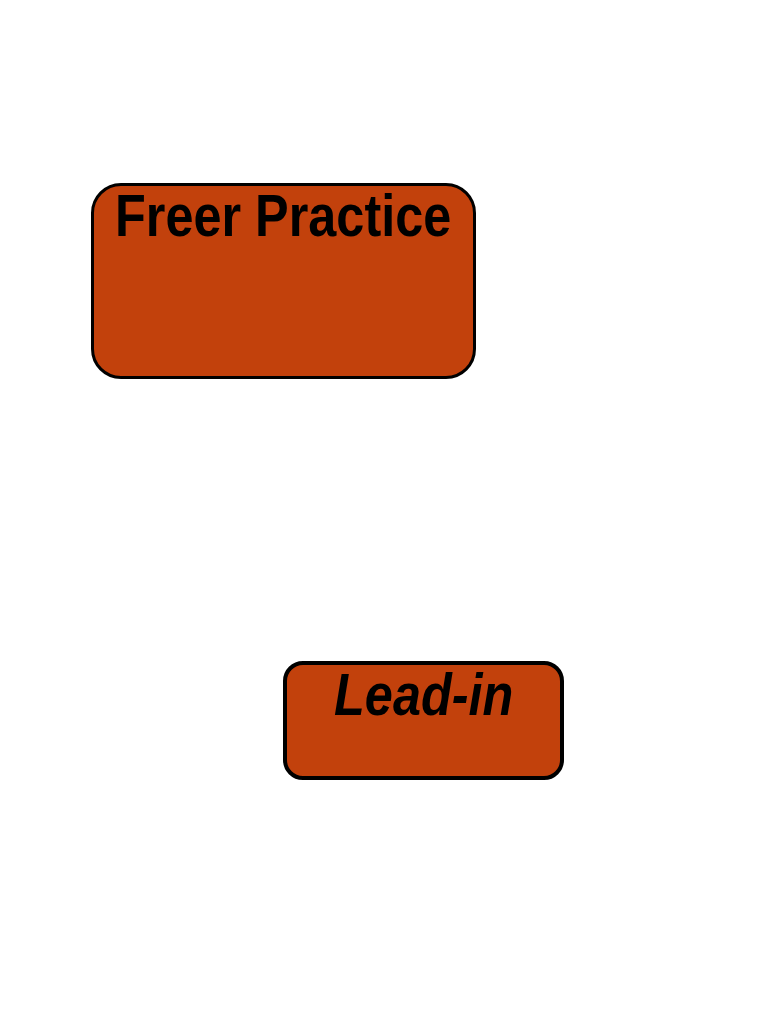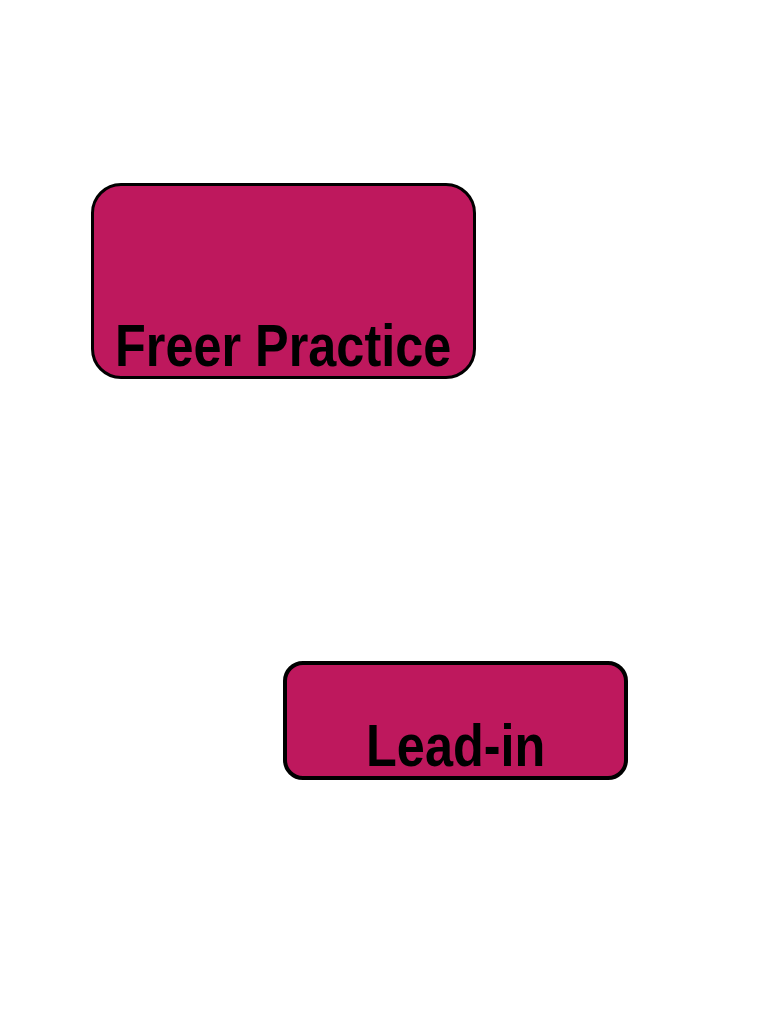--- a/index.html
+++ b/index.html
@@ -15,25 +15,25 @@
     font-family: "Liberation Sans", sans-serif;
   }
   .page {
     position: absolute;
     inset: 0;
     background: #ffffff;
   }
   .node {
     position: absolute;
     box-sizing: border-box;
-    background: #be185d;
+    background: #c2410c;
     border-style: solid;
     border-color: #000000;
     display: flex;
-    align-items: flex-end;
+    align-items: flex-start;
     justify-content: center;
   }
   .node-label {
     font-weight: bold;
     color: #000000;
     white-space: nowrap;
     line-height: 1;
     display: inline-block;
     transform: scaleX(0.84);
     transform-origin: center center;
@@ -45,24 +45,25 @@
     height: 196px;
     border-width: 3px;
     border-radius: 30px;
   }
   #node-freer-practice .node-label {
     font-size: 60px;
   }
   #node-lead-in {
     left: 283px;
     top: 661px;
-    width: 345px;
+    width: 281px;
     height: 119px;
     border-width: 4px;
     border-radius: 20px;
+    font-style: italic;
   }
   #node-lead-in .node-label {
     font-size: 60px;
   }
 </style>
 </head>
 <body>
 
 <div class="page">
 

